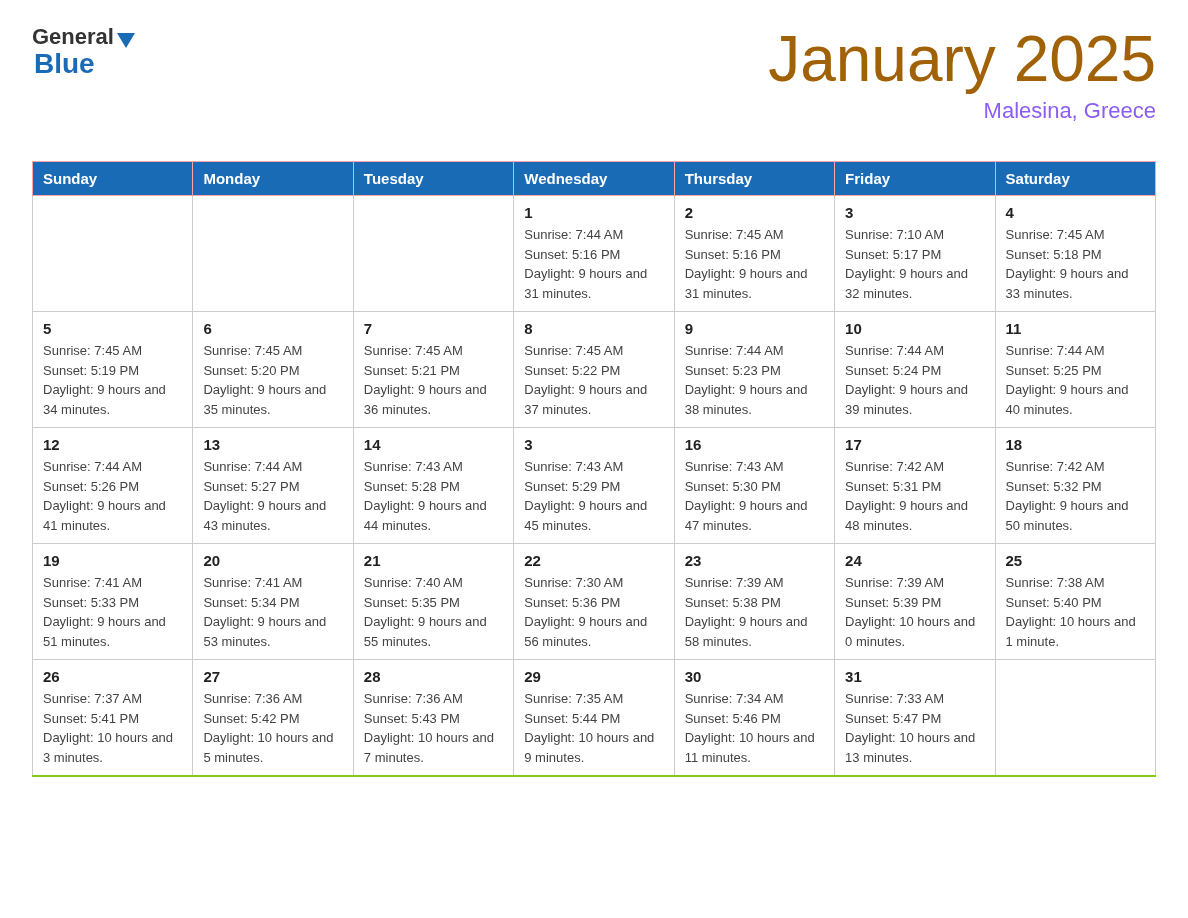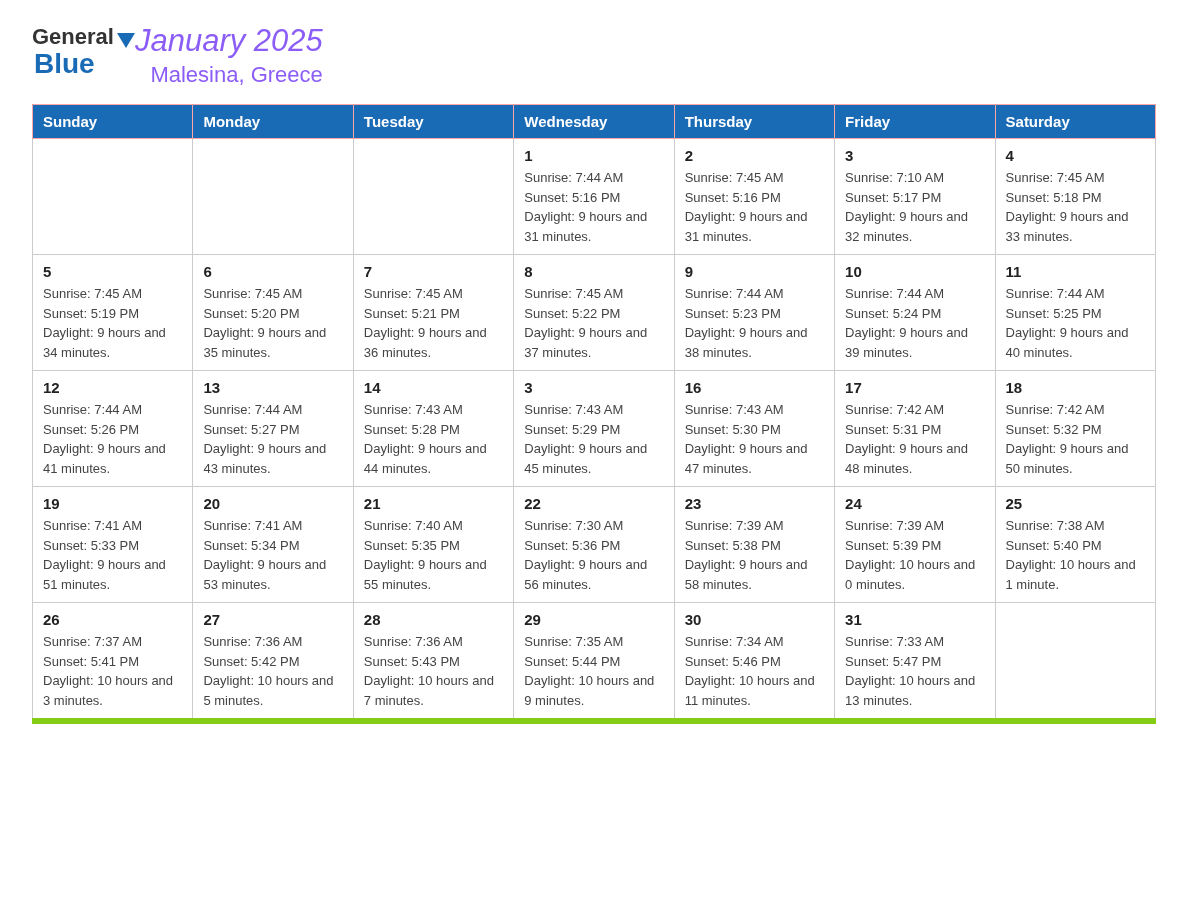--- a/index.html
+++ b/index.html
@@ -5,37 +5,37 @@
     * { box-sizing: border-box; margin: 0; padding: 0; }
     body {
       font-family: Arial, sans-serif;
       background: #fff;
       padding: 24px 32px;
       width: 1188px;
       min-height: 918px;
     }
     .header {
       display: flex;
+      justify-content: space-between;
       align-items: flex-start;
-      margin-bottom: 16px;
+      margin-bottom: 37px;
     }
     .logo-text-general {
       font-size: 22px;
       font-weight: bold;
       color: #333;
     }
     .title-block {
       text-align: right;
     }
     .calendar-title {
-      font-size: 31px;
+      font-size: 64px;
       font-weight: normal;
-      color: #8b5cf6;
+      color: #a16207;
       line-height: 1.1;
-      font-style: italic;
     }
     .calendar-subtitle {
       font-size: 22px;
       color: #8b5cf6;
       margin-top: 4px;
     }
     table {
       width: 100%;
       border-collapse: collapse;
       table-layout: fixed;
@@ -63,21 +63,21 @@
       color: #222;
       display: block;
       margin-bottom: 4px;
     }
     .day-info {
       font-size: 13px;
       color: #444;
       line-height: 1.5;
     }
     tbody tr:last-child td {
-      border-bottom: 6px solid #84cc16;
+      border-bottom: 2px solid #84cc16;
     }
     .empty-cell {
       background: #fff;
     }
     .logo-wrapper {
       display: flex;
       flex-direction: column;
       align-items: flex-start;
     }
     .logo-line1 {

